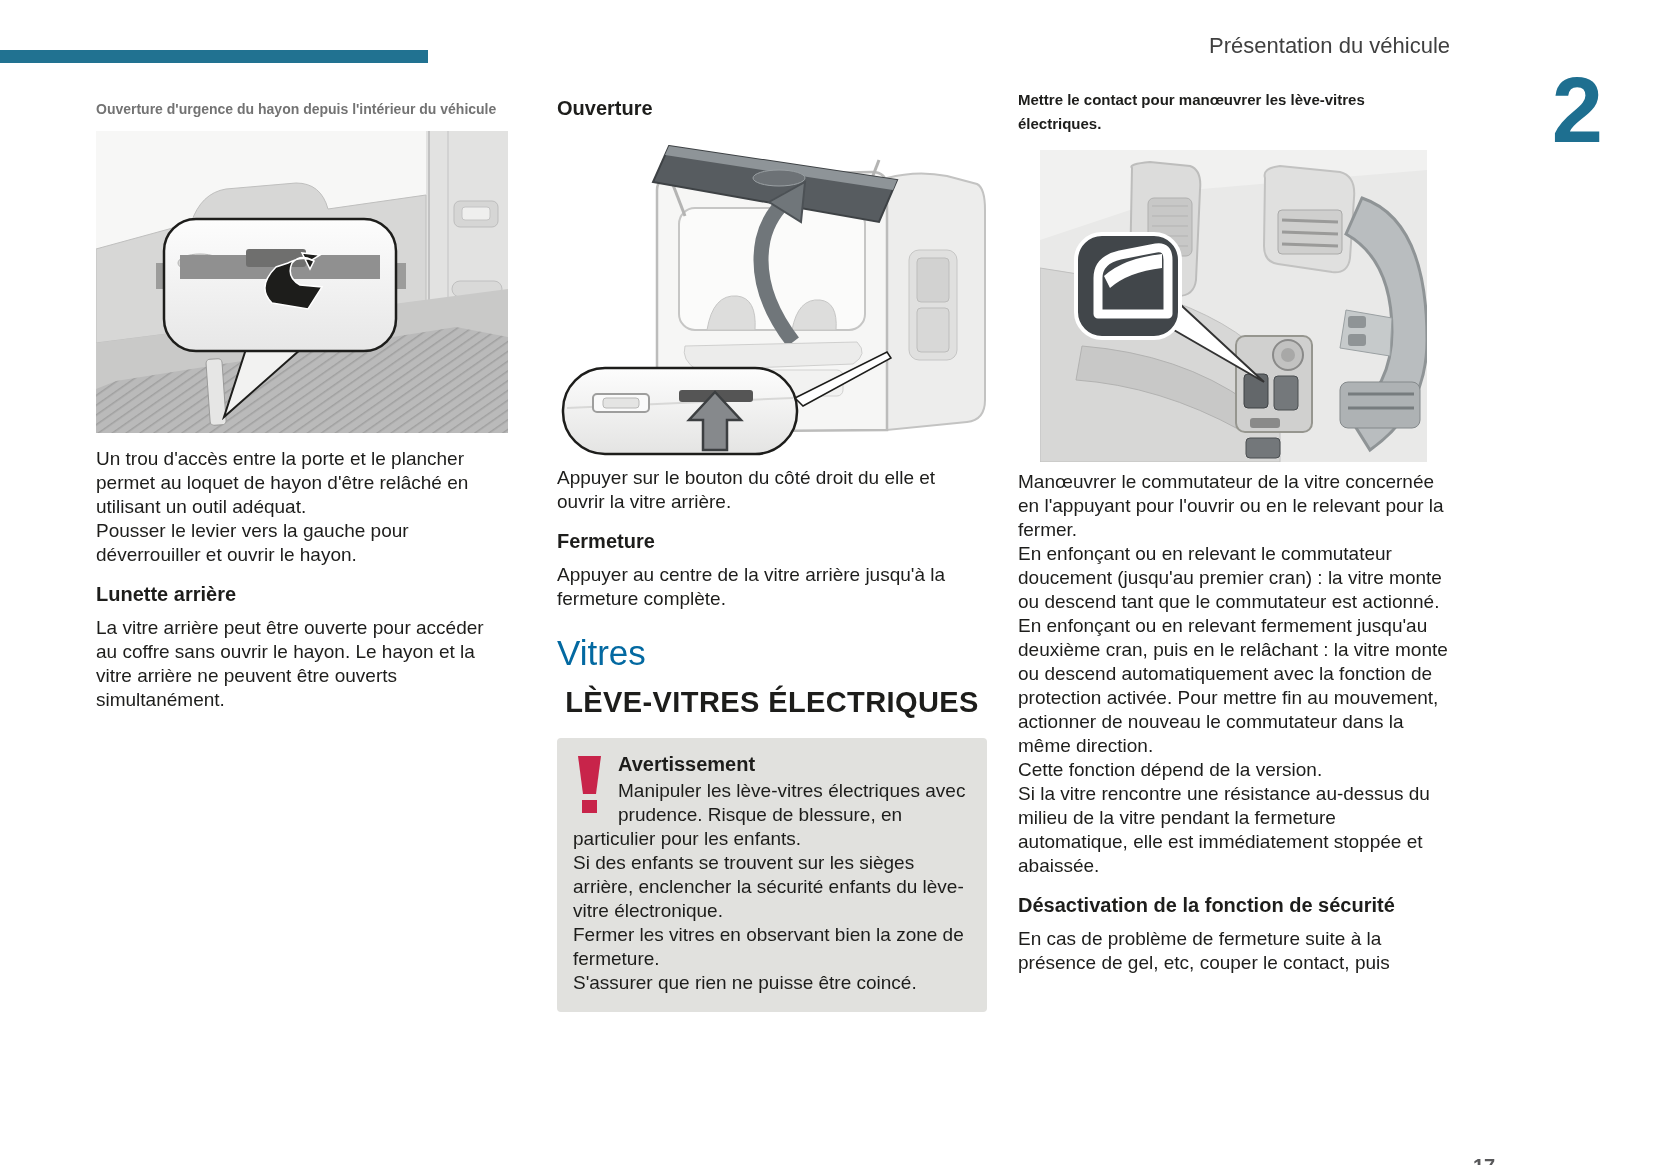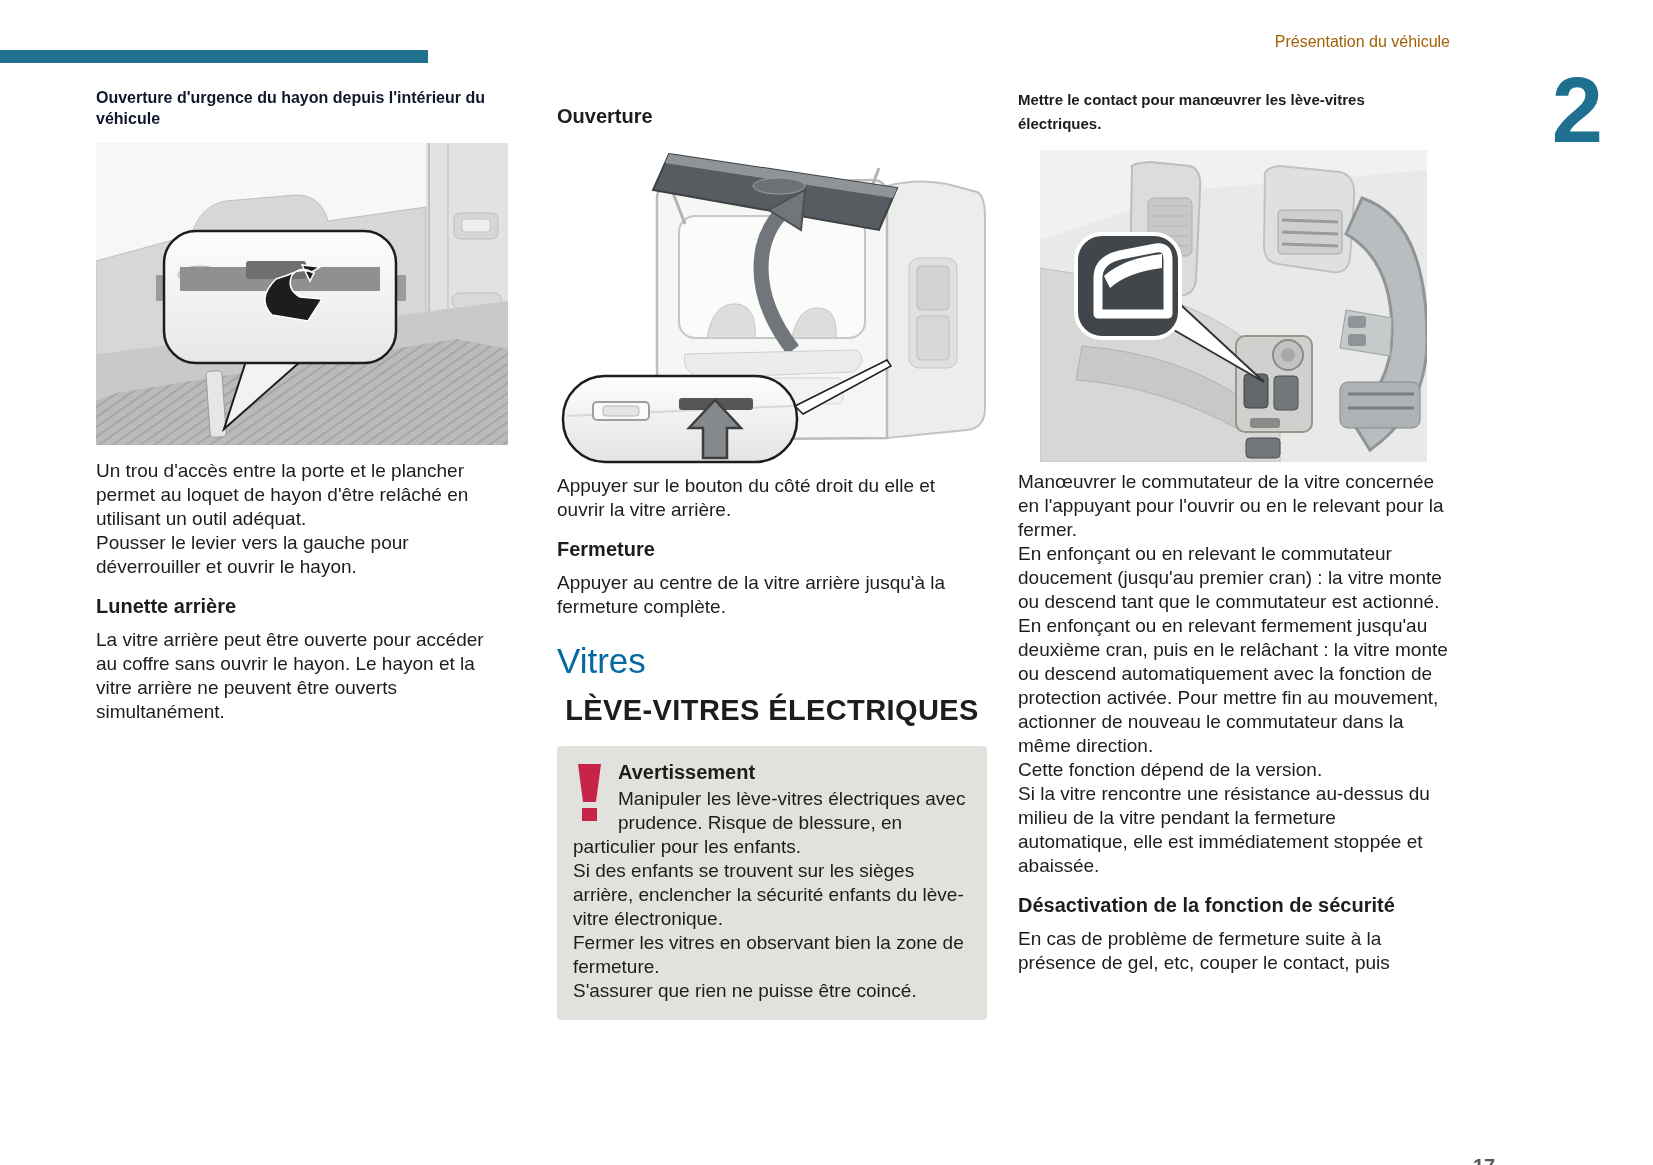--- a/index.html
+++ b/index.html
@@ -1,25 +1,25 @@
 <!DOCTYPE html>
 <html><head>
 <meta charset="utf-8">
 <style>
   html,body{margin:0;padding:0;background:#ffffff;}
   .page{position:relative;width:1653px;height:1165px;background:#ffffff;overflow:hidden;
         font-family:"Liberation Sans",sans-serif;color:#1d1d1b;}
   .topbar{position:absolute;left:0;top:50px;width:428px;height:13px;background:#217291;}
-  .header-title{position:absolute;top:33px;right:203px;font-size:16px;color:#a16207;white-space:nowrap;}
+  .header-title{position:absolute;top:33px;right:203px;font-size:22px;color:#404040;white-space:nowrap;}
   .chapter-num{position:absolute;top:64px;right:50px;font-size:92px;font-weight:bold;color:#1e6f90;line-height:1;}
   .col{position:absolute;top:88px;}
   .col1{left:96px;width:412px;}
   .col2{left:557px;width:430px;}
   .col3{left:1018px;width:430px;}
-  h2.col-heading{font-size:16px;font-weight:bold;margin:0 0 13px 0;line-height:1.3;color:#0f172a;}
+  h2.col-heading{font-size:14px;font-weight:bold;margin:12px 0 13px 0;line-height:1.3;color:#737373;}
   h3.sub{font-size:20px;font-weight:bold;margin:15px 0 9px 0;line-height:1.25;color:#1d1d1b;}
   .body p{font-size:19px;line-height:24px;margin:0;color:#1d1d1b;}
   .intro-bold{font-size:15px;line-height:24px;font-weight:bold;margin:0 0 2px 0;}
   .gray-title{font-size:35px;font-weight:400;color:#0369a1;margin:23px 0 14px 0;line-height:1.1;}
   .caps-heading{font-size:29px;font-weight:bold;letter-spacing:0.4px;margin:0 0 20px 0;line-height:1.1;text-align:center;}
   .warnbox{background:#e1e1de;border-radius:4px;padding:15px 18px 17px 16px;width:396px;}
   .warn-icon{float:left;width:27px;height:57px;margin:3px 15px 2px 3px;}
   .warn-title{font-size:20px;font-weight:bold;margin:0 0 3px 0;}
   .illu{display:block;}
   .illu1{margin:0 0 14px 0;}
@@ -80,21 +80,21 @@
         <p>Pousser le levier vers la gauche pour déverrouiller et ouvrir le hayon.</p>
       </div>
 
     <h3 class="sub">Lunette arrière</h3>
     <div class="body">
         <p>La vitre arrière peut être ouverte pour accéder au coffre sans ouvrir le hayon. Le hayon et la vitre arrière ne peuvent être ouverts simultanément.</p>
       </div>
   </div>
 
   <div class="col col2">
-    <h3 class="sub" style="margin-top:16px;">Ouverture</h3>
+    <h3 class="sub" style="margin-top:8px;">Ouverture</h3>
 
     <svg class="illu illu2" width="430" height="328" viewBox="0 0 430 328">
       <defs>
         <linearGradient id="calloutGrad2" x1="0" y1="0" x2="0" y2="1">
           <stop offset="0" stop-color="#fdfdfd"></stop>
             <stop offset="1" stop-color="#e4e4e3"></stop>
         </linearGradient>
       </defs>
 
       <path d="M330,48 Q360,40 390,46 L420,54 Q428,58 428,80 L428,270 Q428,290 410,292 L330,300 Z" fill="#ededec" stroke="#c3c3c2" stroke-width="2"></path>

